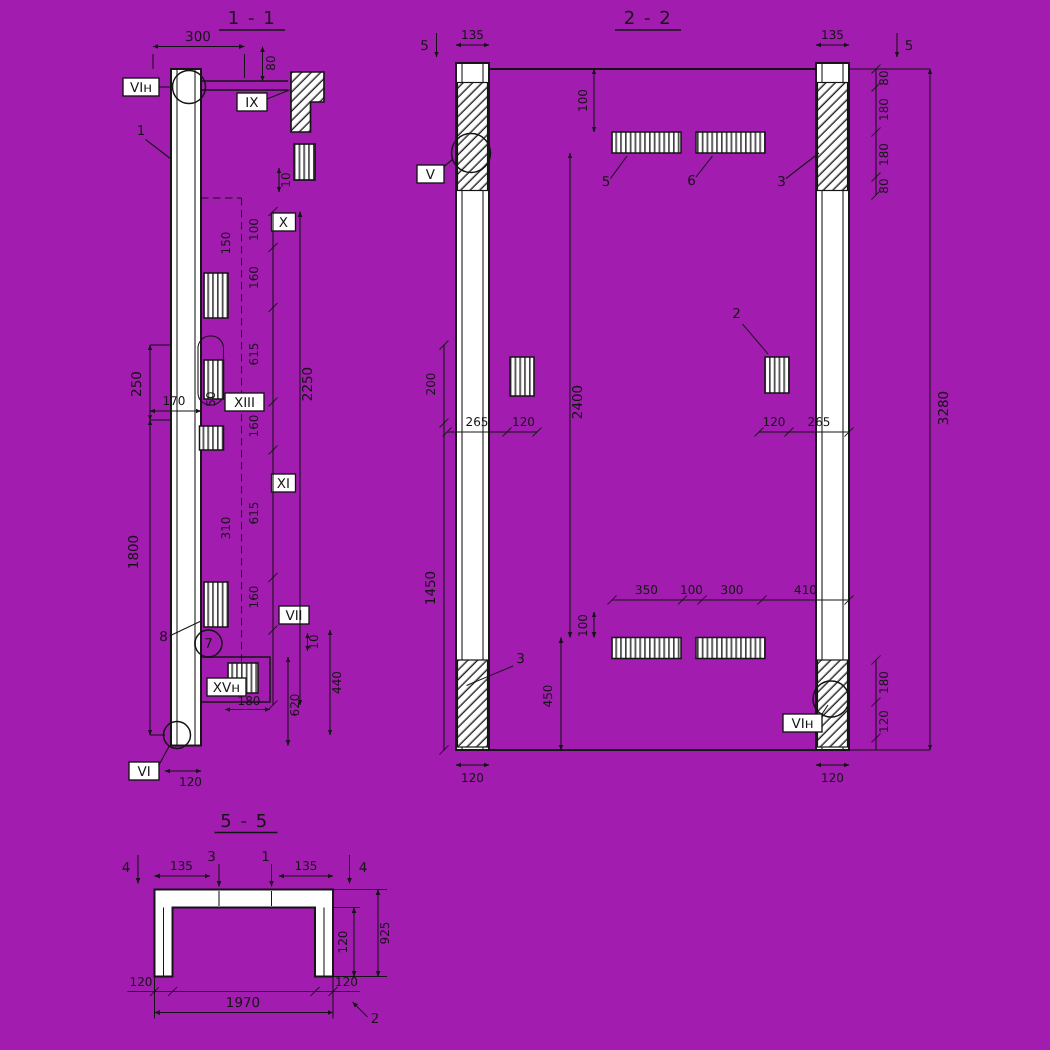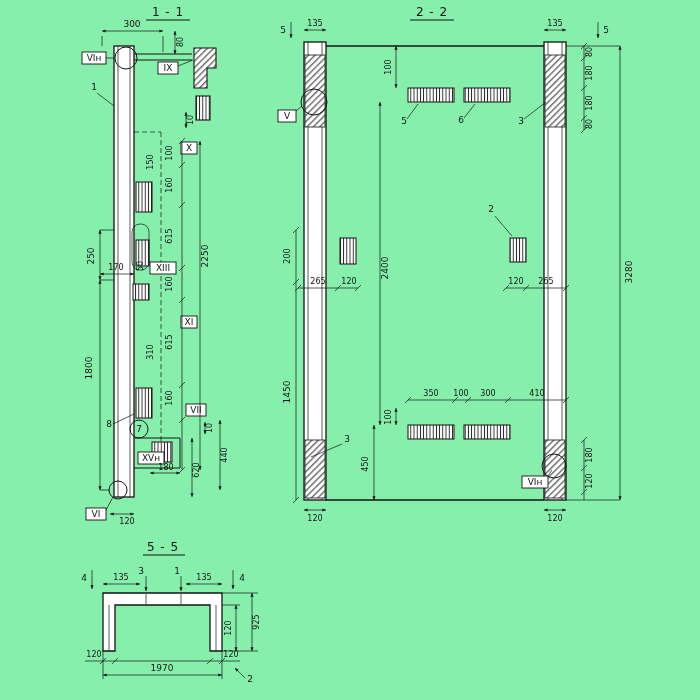--- a/index.html
+++ b/index.html
@@ -1,16 +1,16 @@
 <!DOCTYPE html>
 <html><head>
 <meta charset="utf-8">
 <style>
   html,body{margin:0;padding:0;background:#ffffff;}
-  .sheet{width:700px;height:700px;background:#86efac;position:relative;overflow:hidden;text-align:center;}
+  .sheet{width:700px;height:700px;background:#a21caf;position:relative;overflow:hidden;text-align:center;}
   svg{display:block;}
   svg text{font-family:"DejaVu Sans",sans-serif;fill:#141414;}
   .t12{font-size:12px;letter-spacing:1px;}
   .t9{font-size:9px;}
   .t8{font-size:8px;}
   .ln{stroke:#141414;stroke-width:1.3;fill:none;}
   .md{stroke:#141414;stroke-width:1.0;fill:none;}
   .tn{stroke:#141414;stroke-width:0.7;fill:none;}
   .dash{stroke-dasharray:5 3;}
   .wh{fill:#ffffff;}

